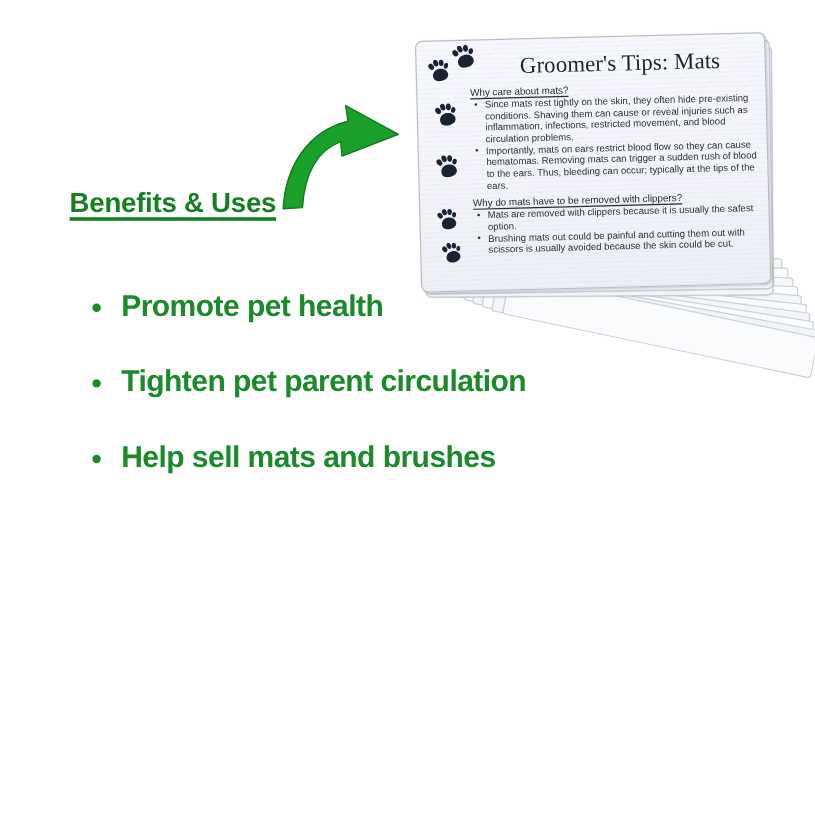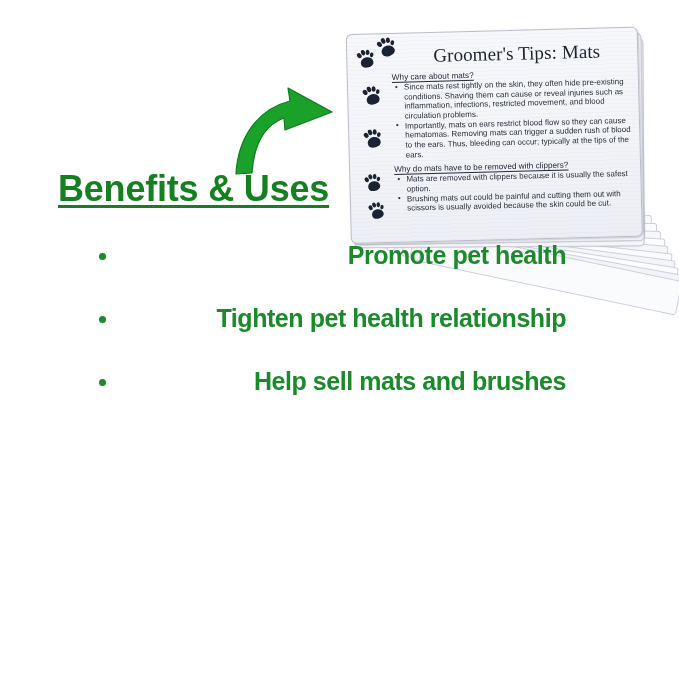--- a/index.html
+++ b/index.html
@@ -20,41 +20,40 @@
     inset: 0;
     width: 679px;
     height: 679px;
     background: #ffffff;
   }
 
   
   .promo-heading {
     position: absolute;
     left: 58px;
-    top: 168px;
+    top: 156px;
     font-family: "Liberation Sans", sans-serif;
     font-weight: bold;
-    font-size: 36px;
+    font-size: 23px;
     letter-spacing: -0.2px;
     color: #15801f;
     text-decoration: underline;
     text-decoration-thickness: 2.5px;
     text-underline-offset: 4px;
     white-space: nowrap;
   }
 
   .benefit-list {
     position: absolute;
-    left: 96px;
+    left: 74px;
     top: 240px;
     width: 470px;
     margin: 0;
     padding: 0;
     list-style: none;
-    text-align: right;
   }
   .benefit-item {
     position: relative;
     padding-left: 27px;
     margin: 0 0 33px 0;
     font-family: "Liberation Sans", sans-serif;
     font-weight: bold;
     font-size: 25px;
     line-height: 30px;
     letter-spacing: -0.45px;
@@ -336,17 +335,17 @@
                L 56 36
                C 37 43, 26 62, 24 91
                Z" fill="#1aa12a" stroke="#0f7a1e" stroke-width="1.2" stroke-linejoin="round"></path>
     </svg>
   </div>
 
   <div class="promo-heading">Benefits &amp; Uses</div>
 
   <ul class="benefit-list">
     <li class="benefit-item">Promote pet health</li>
-    <li class="benefit-item">Tighten pet health relationship</li>
+    <li class="benefit-item">Tighten pet parent circulation</li>
     <li class="benefit-item">Help sell mats and brushes</li>
   </ul>
 
 </div>
 
 </body></html>

